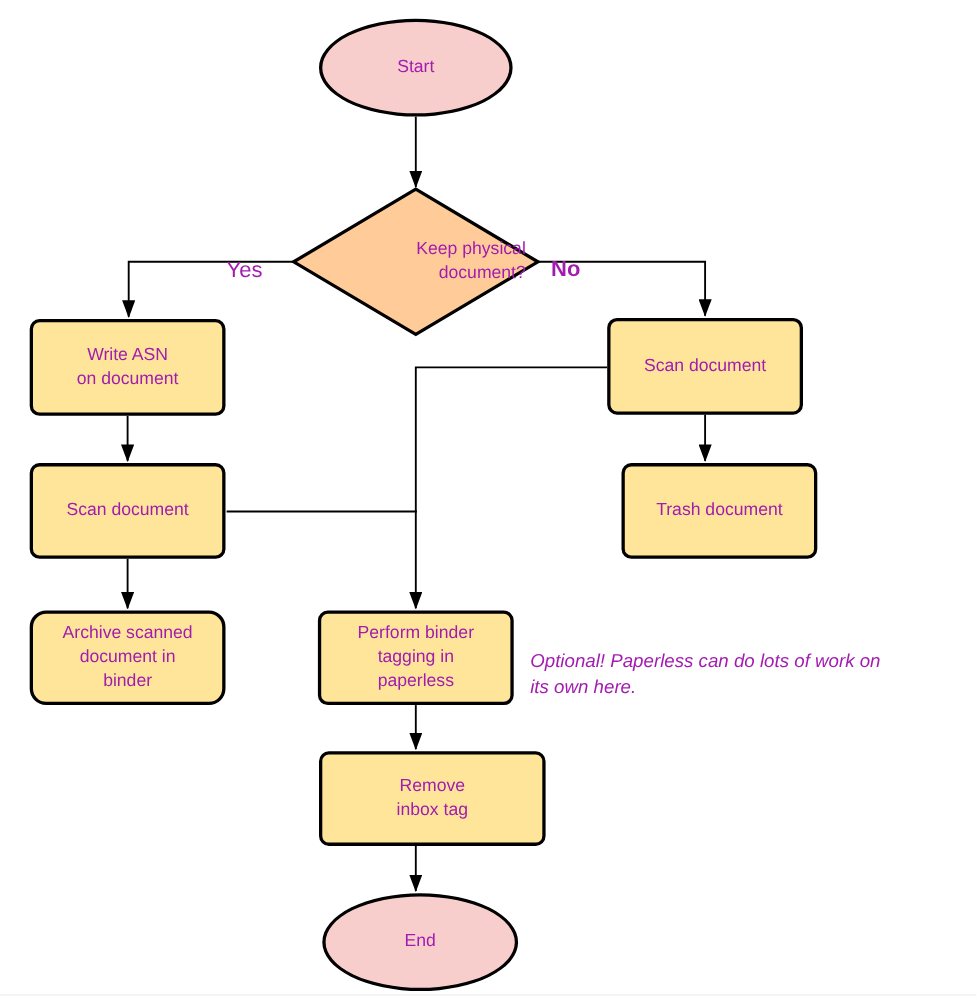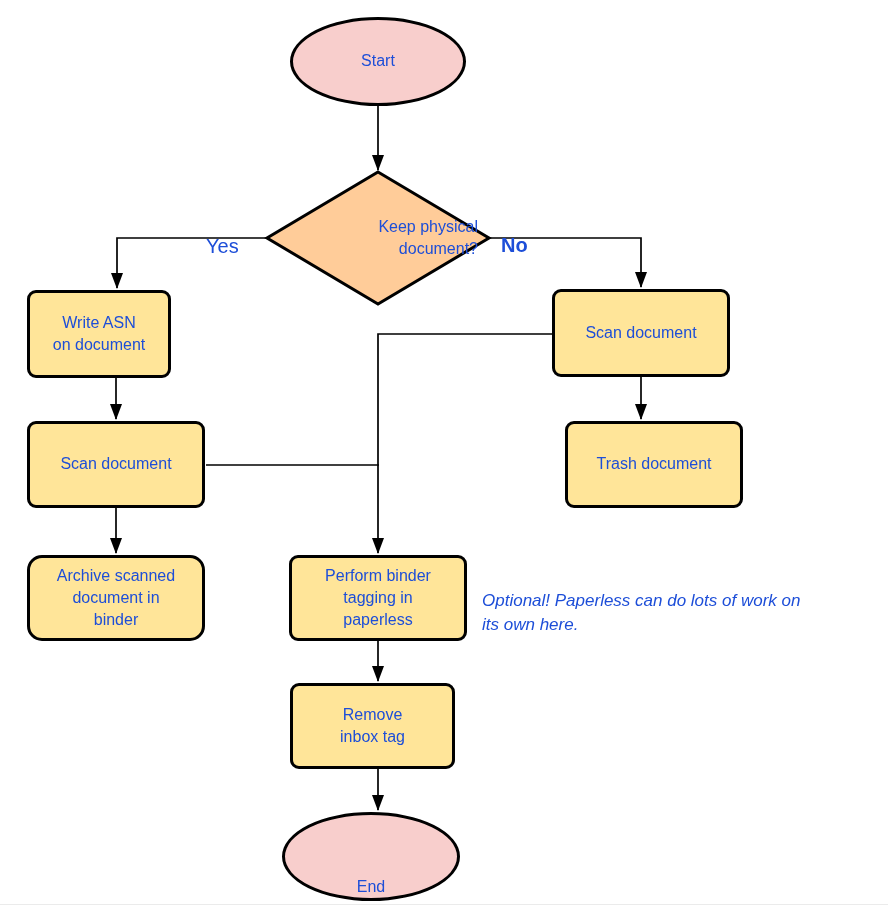--- a/index.html
+++ b/index.html
@@ -2,21 +2,21 @@
 <html><head>
 <meta charset="utf-8">
 <style>
   html, body { margin: 0; padding: 0; background: #ffffff; }
   #canvas {
     position: relative;
     width: 888px;
     height: 907px;
     background: #ffffff;
     font-family: "Liberation Sans", sans-serif;
-    color: #1d4ed8;
+    color: #a21caf;
     overflow: hidden;
   }
   #edges-svg { position: absolute; left: 0; top: 0; z-index: 1; }
   .node {
     position: absolute;
     box-sizing: border-box;
     background: #FFE599;
     border: 3px solid #000;
     border-radius: 9px;
     display: flex;
@@ -86,28 +86,28 @@
       <path d="M206,465 L379,465"></path>
       <path d="M378,641 L378,681" marker-end="url(#arrow)"></path>
       <path d="M378,769 L378,810" marker-end="url(#arrow)"></path>
     </g>
   </svg>
 
   <div class="node terminal" style="left:290px; top:17px; width:176px; height:89px;">
     <span class="lbl">Start</span>
   </div>
 
-  <div class="node terminal" style="left:282px; top:812px; width:178px; height:89px;align-items:flex-end;">
+  <div class="node terminal" style="left:293px; top:812px; width:178px; height:89px;">
     <span class="lbl">End</span>
   </div>
 
   <div class="diamond-label" style="left:278px; top:216px; width:200px;">Keep physical
 document?</div>
 
-  <div class="node" style="left:27px; top:290px; width:144px; height:88px;">
+  <div class="node" style="left:27px; top:290px; width:178px; height:88px;">
     <span class="lbl">Write ASN
 on document</span>
   </div>
 
   <div class="node" style="left:27px; top:421px; width:178px; height:87px;">
     <span class="lbl">Scan document</span>
   </div>
 
   <div class="node" style="left:27px; top:555px; width:178px; height:86px;border-radius:15px;">
     <span class="lbl">Archive scanned
@@ -122,21 +122,21 @@
   <div class="node" style="left:565px; top:421px; width:178px; height:87px;">
     <span class="lbl">Trash document</span>
   </div>
 
   <div class="node" style="left:289px; top:555px; width:178px; height:86px;">
     <span class="lbl">Perform binder
 tagging in
 paperless</span>
   </div>
 
-  <div class="node" style="left:290px; top:683px; width:165px; height:86px;">
+  <div class="node" style="left:290px; top:683px; width:206px; height:86px;">
     <span class="lbl">Remove
 inbox tag</span>
   </div>
 
   <div class="edge-label" style="left:206px; top:212px; width:40px;">Yes</div>
   <div class="edge-label" style="left:501px; top:211px; width:40px;font-weight:bold;">No</div>
 
   <div class="note" style="left:482px; top:589px; width:410px;">Optional! Paperless can do lots of work on
 its own here.</div>
 

